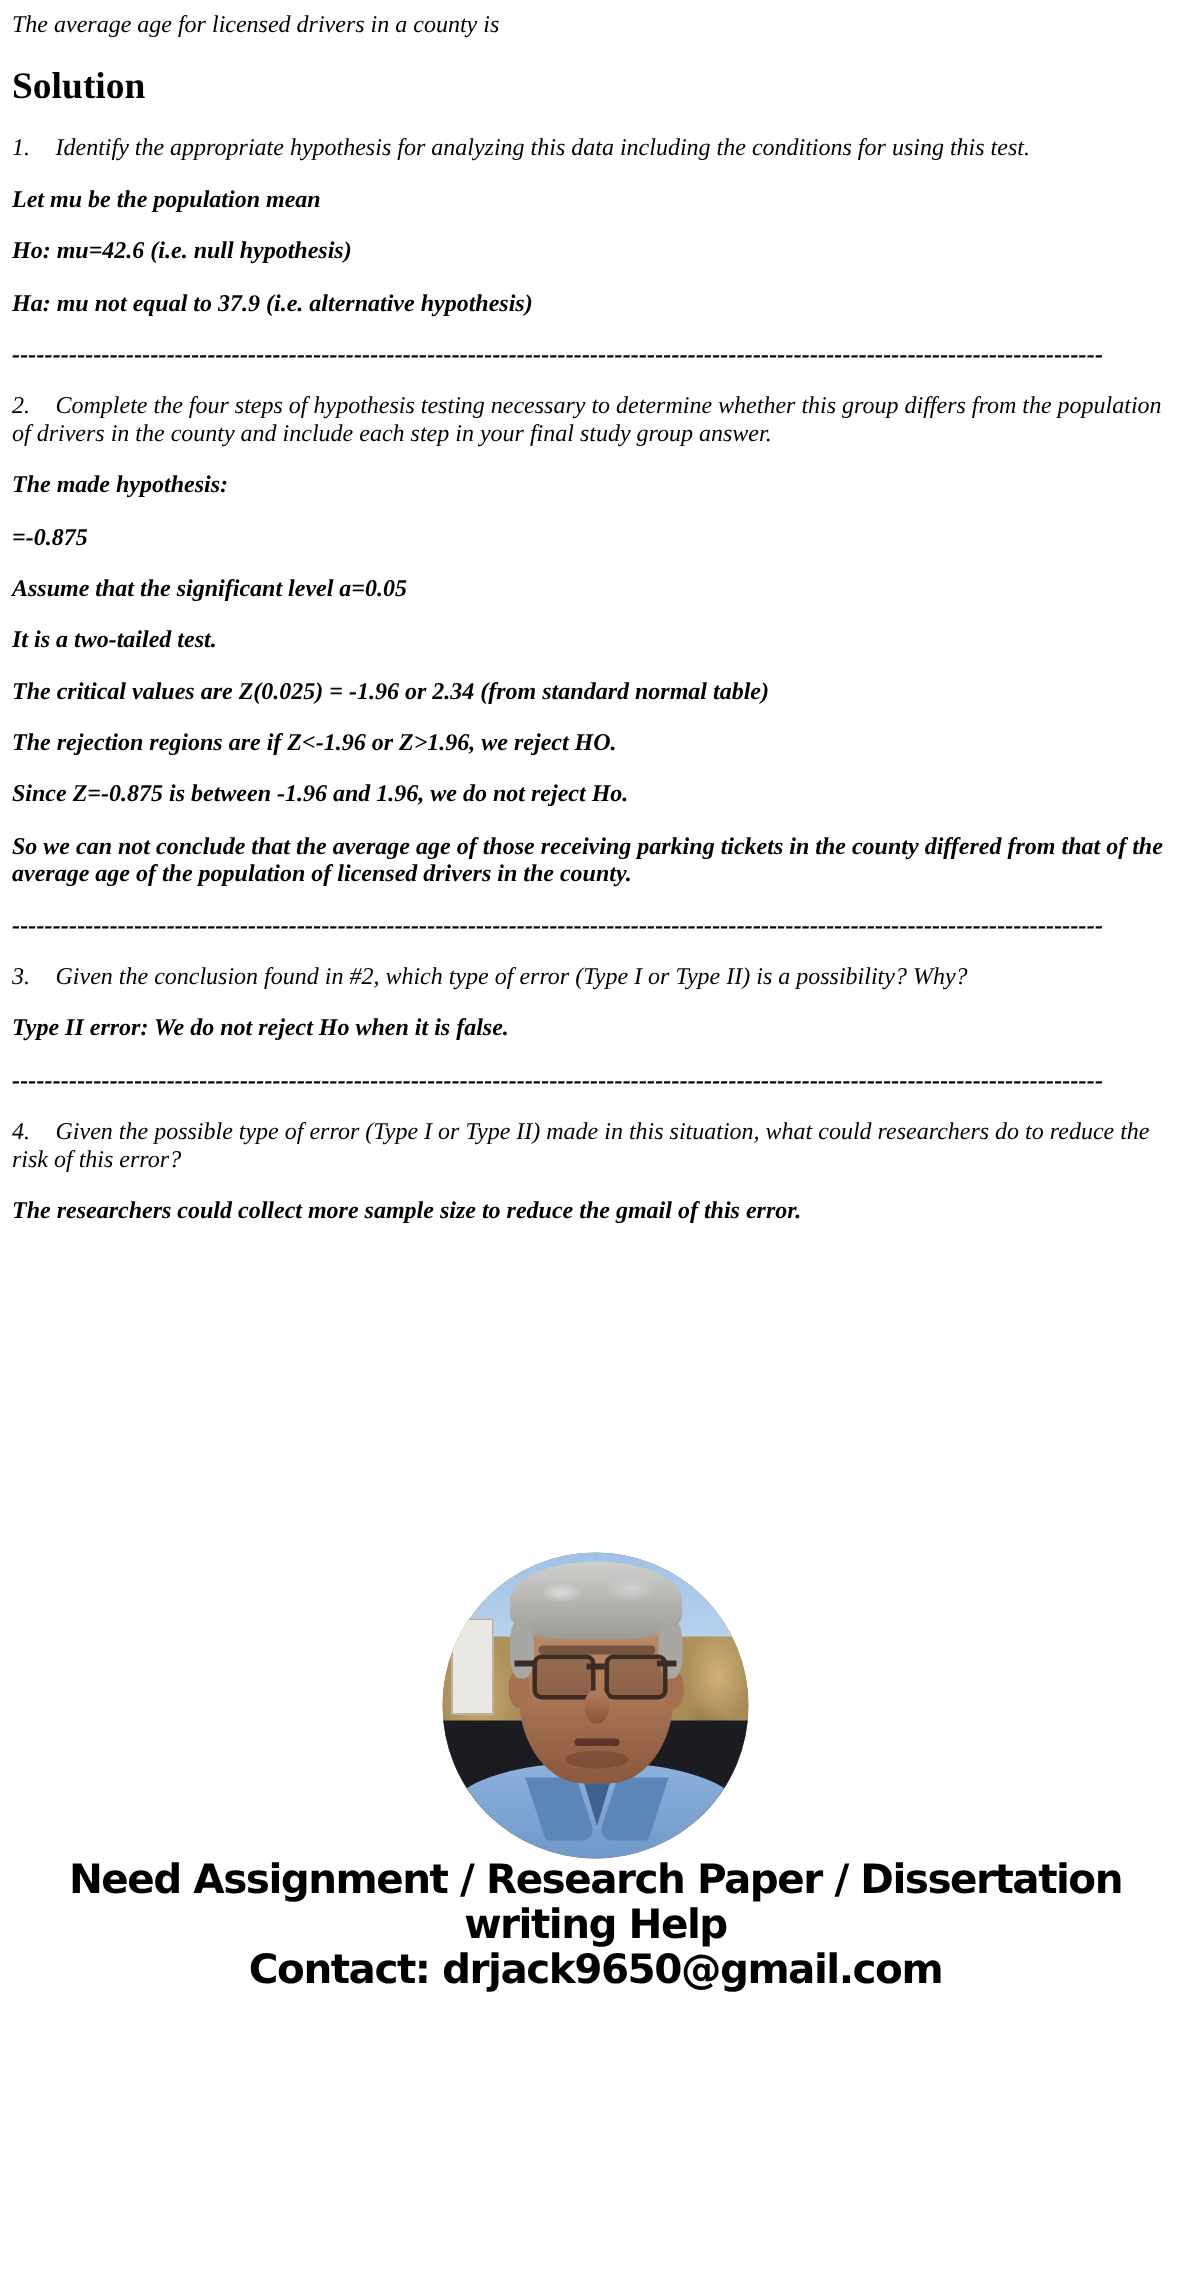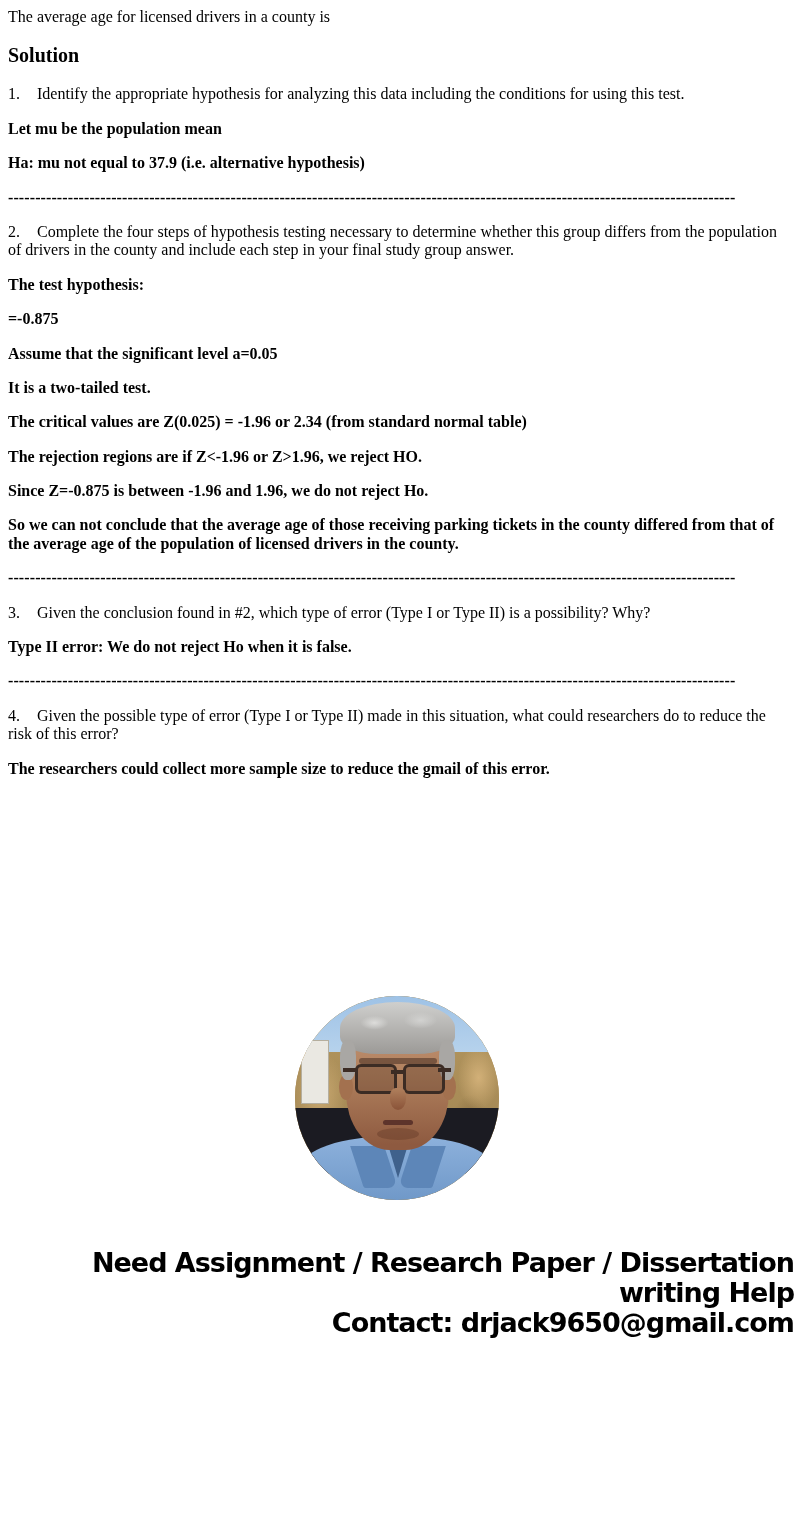--- a/index.html
+++ b/index.html
@@ -6,24 +6,24 @@
   body {
     width: 794px;
     min-height: 1523px;
     font-family: "Liberation Serif", serif;
     font-size: 16px;
     color: #000000;
     box-sizing: border-box;
     padding-bottom: 30px;
   }
   .doc { padding: 8px 8px 0 8px; }
-  .doc p { margin: 16px 0; line-height: 1.15; }
+  .doc p { margin: 16px 0; line-height: 1.15; font-style: italic; }
   .doc p.first { margin-top: 0; }
   h3.solution {
-    font-size: 20px;
+    font-size: 25px;
     font-weight: bold;
     margin: 18px 0;
     font-family: "Liberation Serif", serif;
   }
   .q { font-weight: normal; }
   .qnum { display: inline-block; width: 29px; }
   .ans { font-weight: bold; }
   .divider {
     font-weight: bold;
     white-space: nowrap;
@@ -117,49 +117,49 @@
   .ph-temple-r { left: 143px; top: 72px; width: 13px; height: 4px; background: #3c2c24; }
   .ph-nose {
     left: 95px; top: 92px; width: 16px; height: 22px;
     background: linear-gradient(#b0805d, #8a5338); border-radius: 40% 40% 55% 55%;
   }
   .ph-mouth { left: 88px; top: 124px; width: 30px; height: 5px; background: #5d342b; border-radius: 3px; }
   .ph-chin-shadow { left: 82px; top: 132px; width: 42px; height: 12px; background: rgba(90,48,32,0.35); border-radius: 50%; }
 
   
   .footer {
-    margin-top: 48px;
-    text-align: right;
+    text-align: center;
     font-family: "DejaVu Sans", sans-serif;
     font-weight: bold;
     font-size: 27px;
     line-height: 30px;
     letter-spacing: -1px;
     color: #000000;
   }
 </style>
 </head>
 <body>
 
 <div class="doc">
 
   <p class="first">The average age for licensed drivers in a county is</p>
 
   <h3 class="solution">Solution</h3>
 
   <p class="q"><span class="qnum">1.</span><span>Identify the appropriate hypothesis for analyzing this data including the conditions for using this test.</span></p>
 
   <p class="ans">Let mu be the population mean</p>
+  <p class="ans">Ho: mu=42.6 (i.e. null hypothesis)</p>
   <p class="ans">Ha: mu not equal to 37.9 (i.e. alternative hypothesis)</p>
 
   <p class="divider">--------------------------------------------------------------------------------------------------------------------------------------</p>
 
   <p class="q"><span class="qnum">2.</span><span>Complete the four steps of hypothesis testing necessary to determine whether this group differs from the population of drivers in the county and include each step in your final study group answer.</span></p>
 
-  <p class="ans">The test hypothesis:</p>
+  <p class="ans">The made hypothesis:</p>
   <p class="ans">=-0.875</p>
   <p class="ans">Assume that the significant level a=0.05</p>
   <p class="ans">It is a two-tailed test.</p>
   <p class="ans">The critical values are Z(0.025) = -1.96 or 2.34 (from standard normal table)</p>
   <p class="ans">The rejection regions are if Z&lt;-1.96 or Z&gt;1.96, we reject HO.</p>
   <p class="ans">Since Z=-0.875 is between -1.96 and 1.96, we do not reject Ho.</p>
   <p class="ans">So we can not conclude that the average age of those receiving parking tickets in the county differed from that of the average age of the population of licensed drivers in the county.</p>
 
   <p class="divider">--------------------------------------------------------------------------------------------------------------------------------------</p>
 

